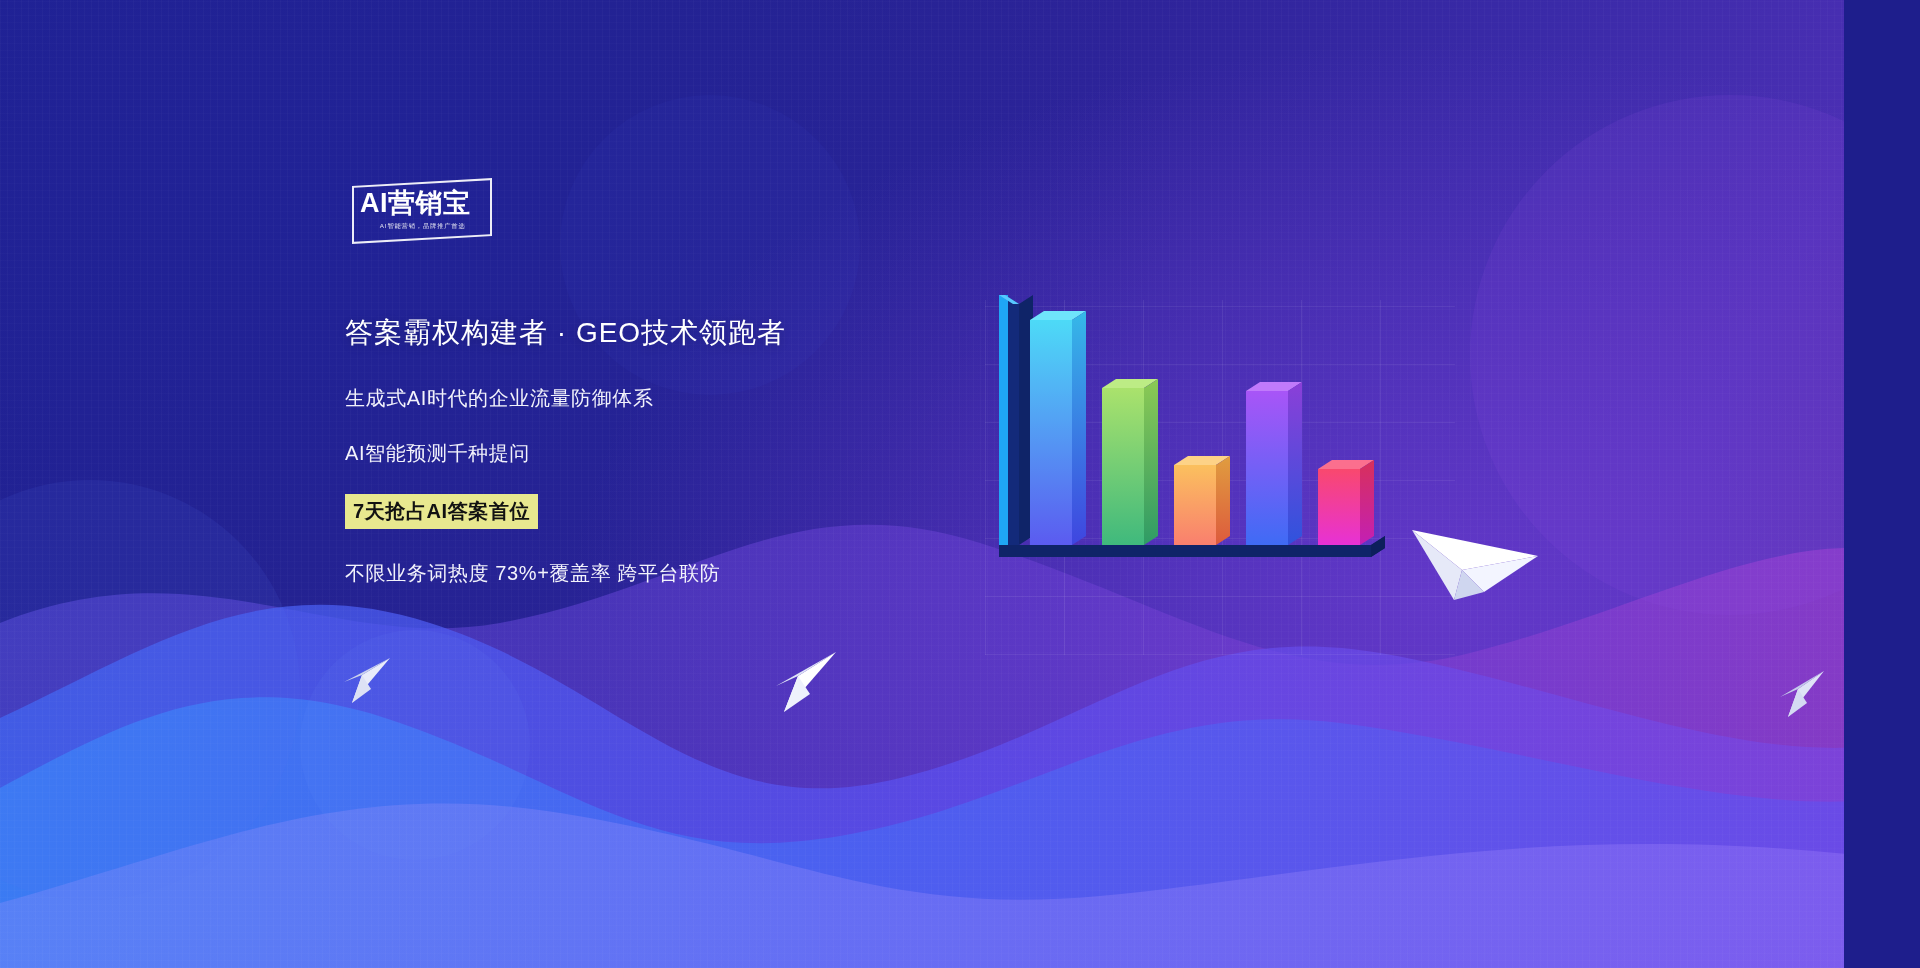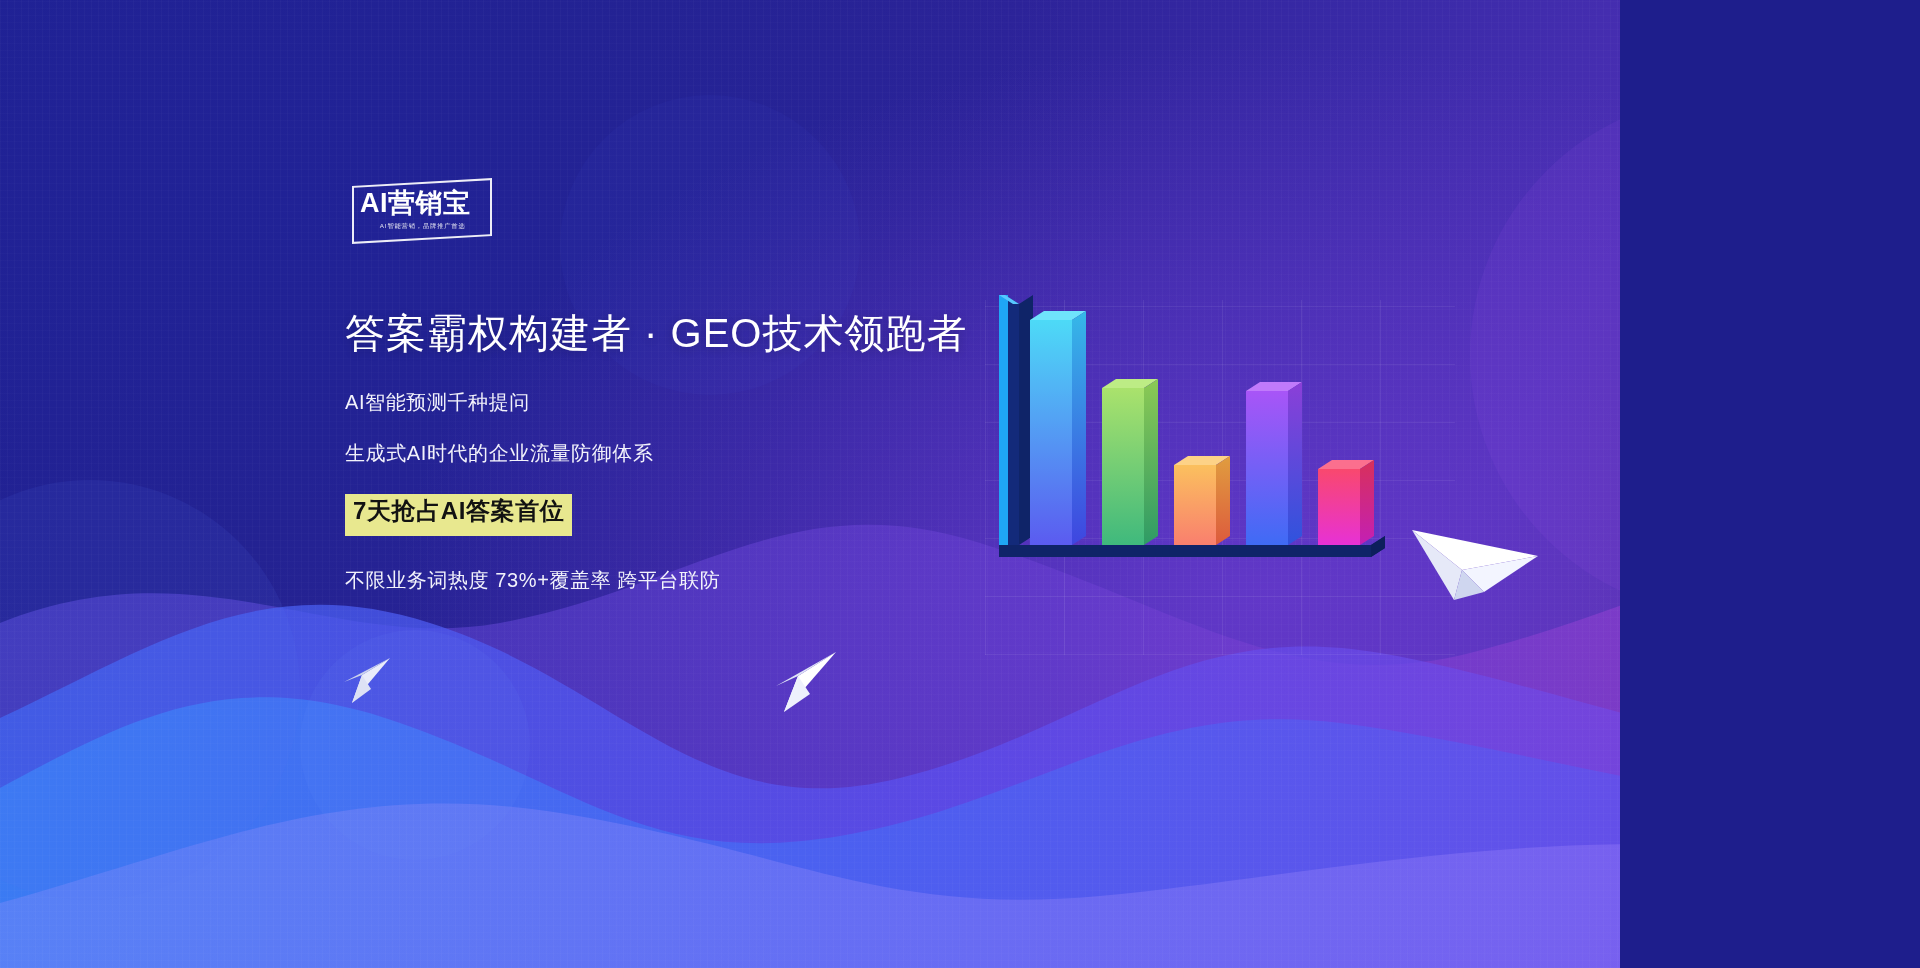--- a/index.html
+++ b/index.html
@@ -6,21 +6,21 @@
   * { margin:0; padding:0; box-sizing:border-box; }
   html, body {
     width:1920px; height:968px;
     overflow:hidden;
     font-family:"Liberation Sans","DejaVu Sans",sans-serif;
     background:#1e1e8c;
   }
 
   #banner {
     position:relative;
-    width:1620px; height:968px;
+    width:1844px; height:968px;
     overflow:hidden;
     background:
       radial-gradient(ellipse 1400px 900px at 78% 62%, rgba(110,60,210,0.72) 0%, rgba(110,60,210,0.0) 62%),
       radial-gradient(ellipse 1200px 800px at 18% 20%, rgba(32,34,150,0.95) 0%, rgba(32,34,150,0.0) 70%),
       linear-gradient(118deg, #1f2194 0%, #252290 26%, #2d2399 48%, #3a2aa8 66%, #4b2fb4 82%, #55309e 100%);
   }
 
   
   .texture {
     position:absolute; inset:0;
@@ -69,40 +69,40 @@
   #logo .tagline {
     position:absolute; left:26px; top:39px;
     font-size:6.5px; line-height:9px; color:rgba(255,255,255,0.88);
     letter-spacing:0.9px; white-space:nowrap; transform:scale(0.96);
   }
 
   
   #copy { position:absolute; left:345px; top:305px; width:640px; }
 
   .headline {
-    font-size:40px; line-height:56px; color:#ffffff;
+    font-size:28px; line-height:56px; color:#ffffff;
     font-weight:400; white-space:nowrap; letter-spacing:1px;
     text-shadow:0 2px 10px rgba(0,0,0,0.18);
     font-family:"Liberation Sans","DejaVu Sans",sans-serif;
   }
   .sub {
     font-size:20px; line-height:28px; color:#f2f2fb;
     font-weight:400; white-space:nowrap; letter-spacing:0.6px;
   }
   .sub-1 { margin-top:23px; }
   .sub-2 { margin-top:27px; }
 
   .highlight-row { margin-top:27px; }
   .highlight {
     display:inline-block;
     background:#e8e88f;
     color:#121212;
-    font-size:24px; line-height:28px;
+    font-size:20px; line-height:28px;
     font-weight:bold;
-    padding:3px 8px 11px 8px;
+    padding:3px 8px 4px 8px;
     letter-spacing:0.6px; white-space:nowrap;
   }
   .sub-3 { margin-top:30px; font-weight:400; }
 
   
   #chart { position:absolute; left:975px; top:295px; width:500px; height:380px; }
   #chart svg { display:block; width:500px; height:380px; overflow:visible; }
 
   
   .plane { position:absolute; }
@@ -158,22 +158,22 @@
   <div class="chart-grid"></div>
 
   <div id="logo">
     <div class="frame"></div>
     <div class="wordmark">AI营销宝</div>
     <div class="tagline">AI智能营销，品牌推广首选</div>
   </div>
 
   <div id="copy">
     <div class="headline">答案霸权构建者 · GEO技术领跑者</div>
+    <div class="sub sub-1">生成式AI时代的企业流量防御体系</div>
     <div class="sub sub-2">AI智能预测千种提问</div>
-    <div class="sub sub-1">生成式AI时代的企业流量防御体系</div>
     <div class="highlight-row">
       <span class="highlight">7天抢占AI答案首位</span>
     </div>
     <div class="sub sub-3">不限业务词热度 73%+覆盖率 跨平台联防</div>
   </div>
 
   <div id="chart">
     <svg viewBox="0 0 500 380">
       <defs>
         <linearGradient id="g1" x1="0" y1="0" x2="0" y2="1">

